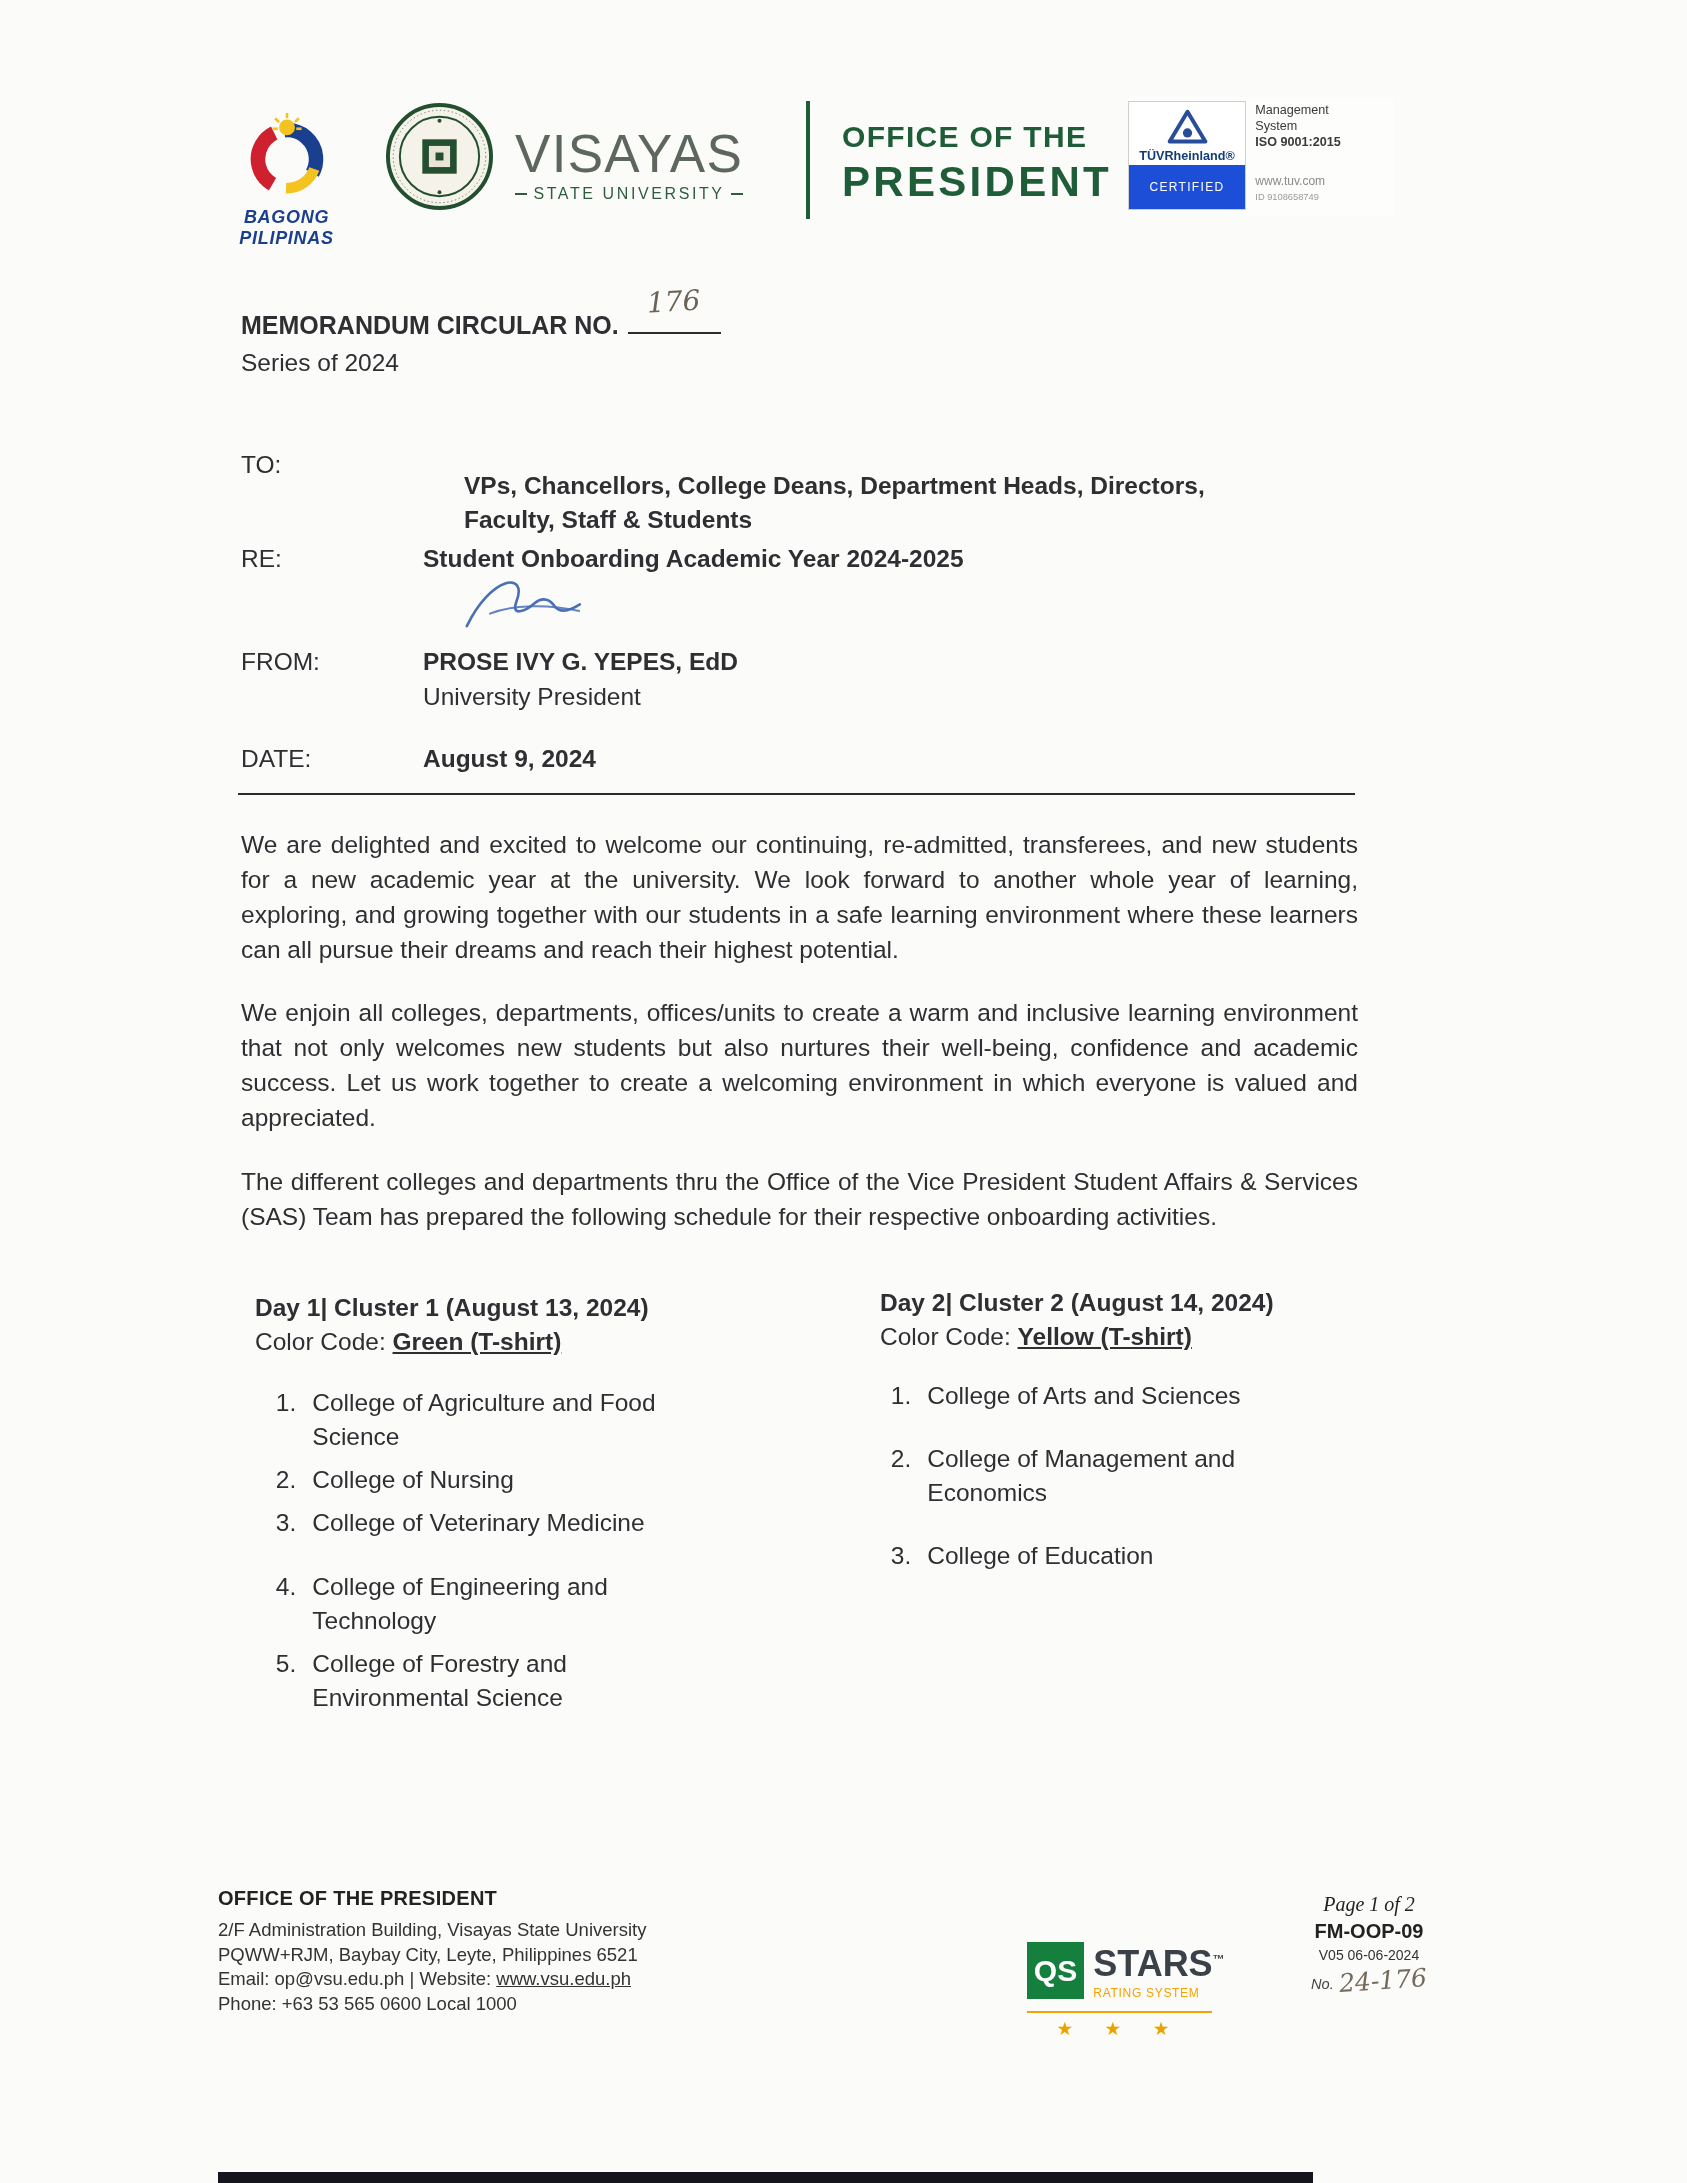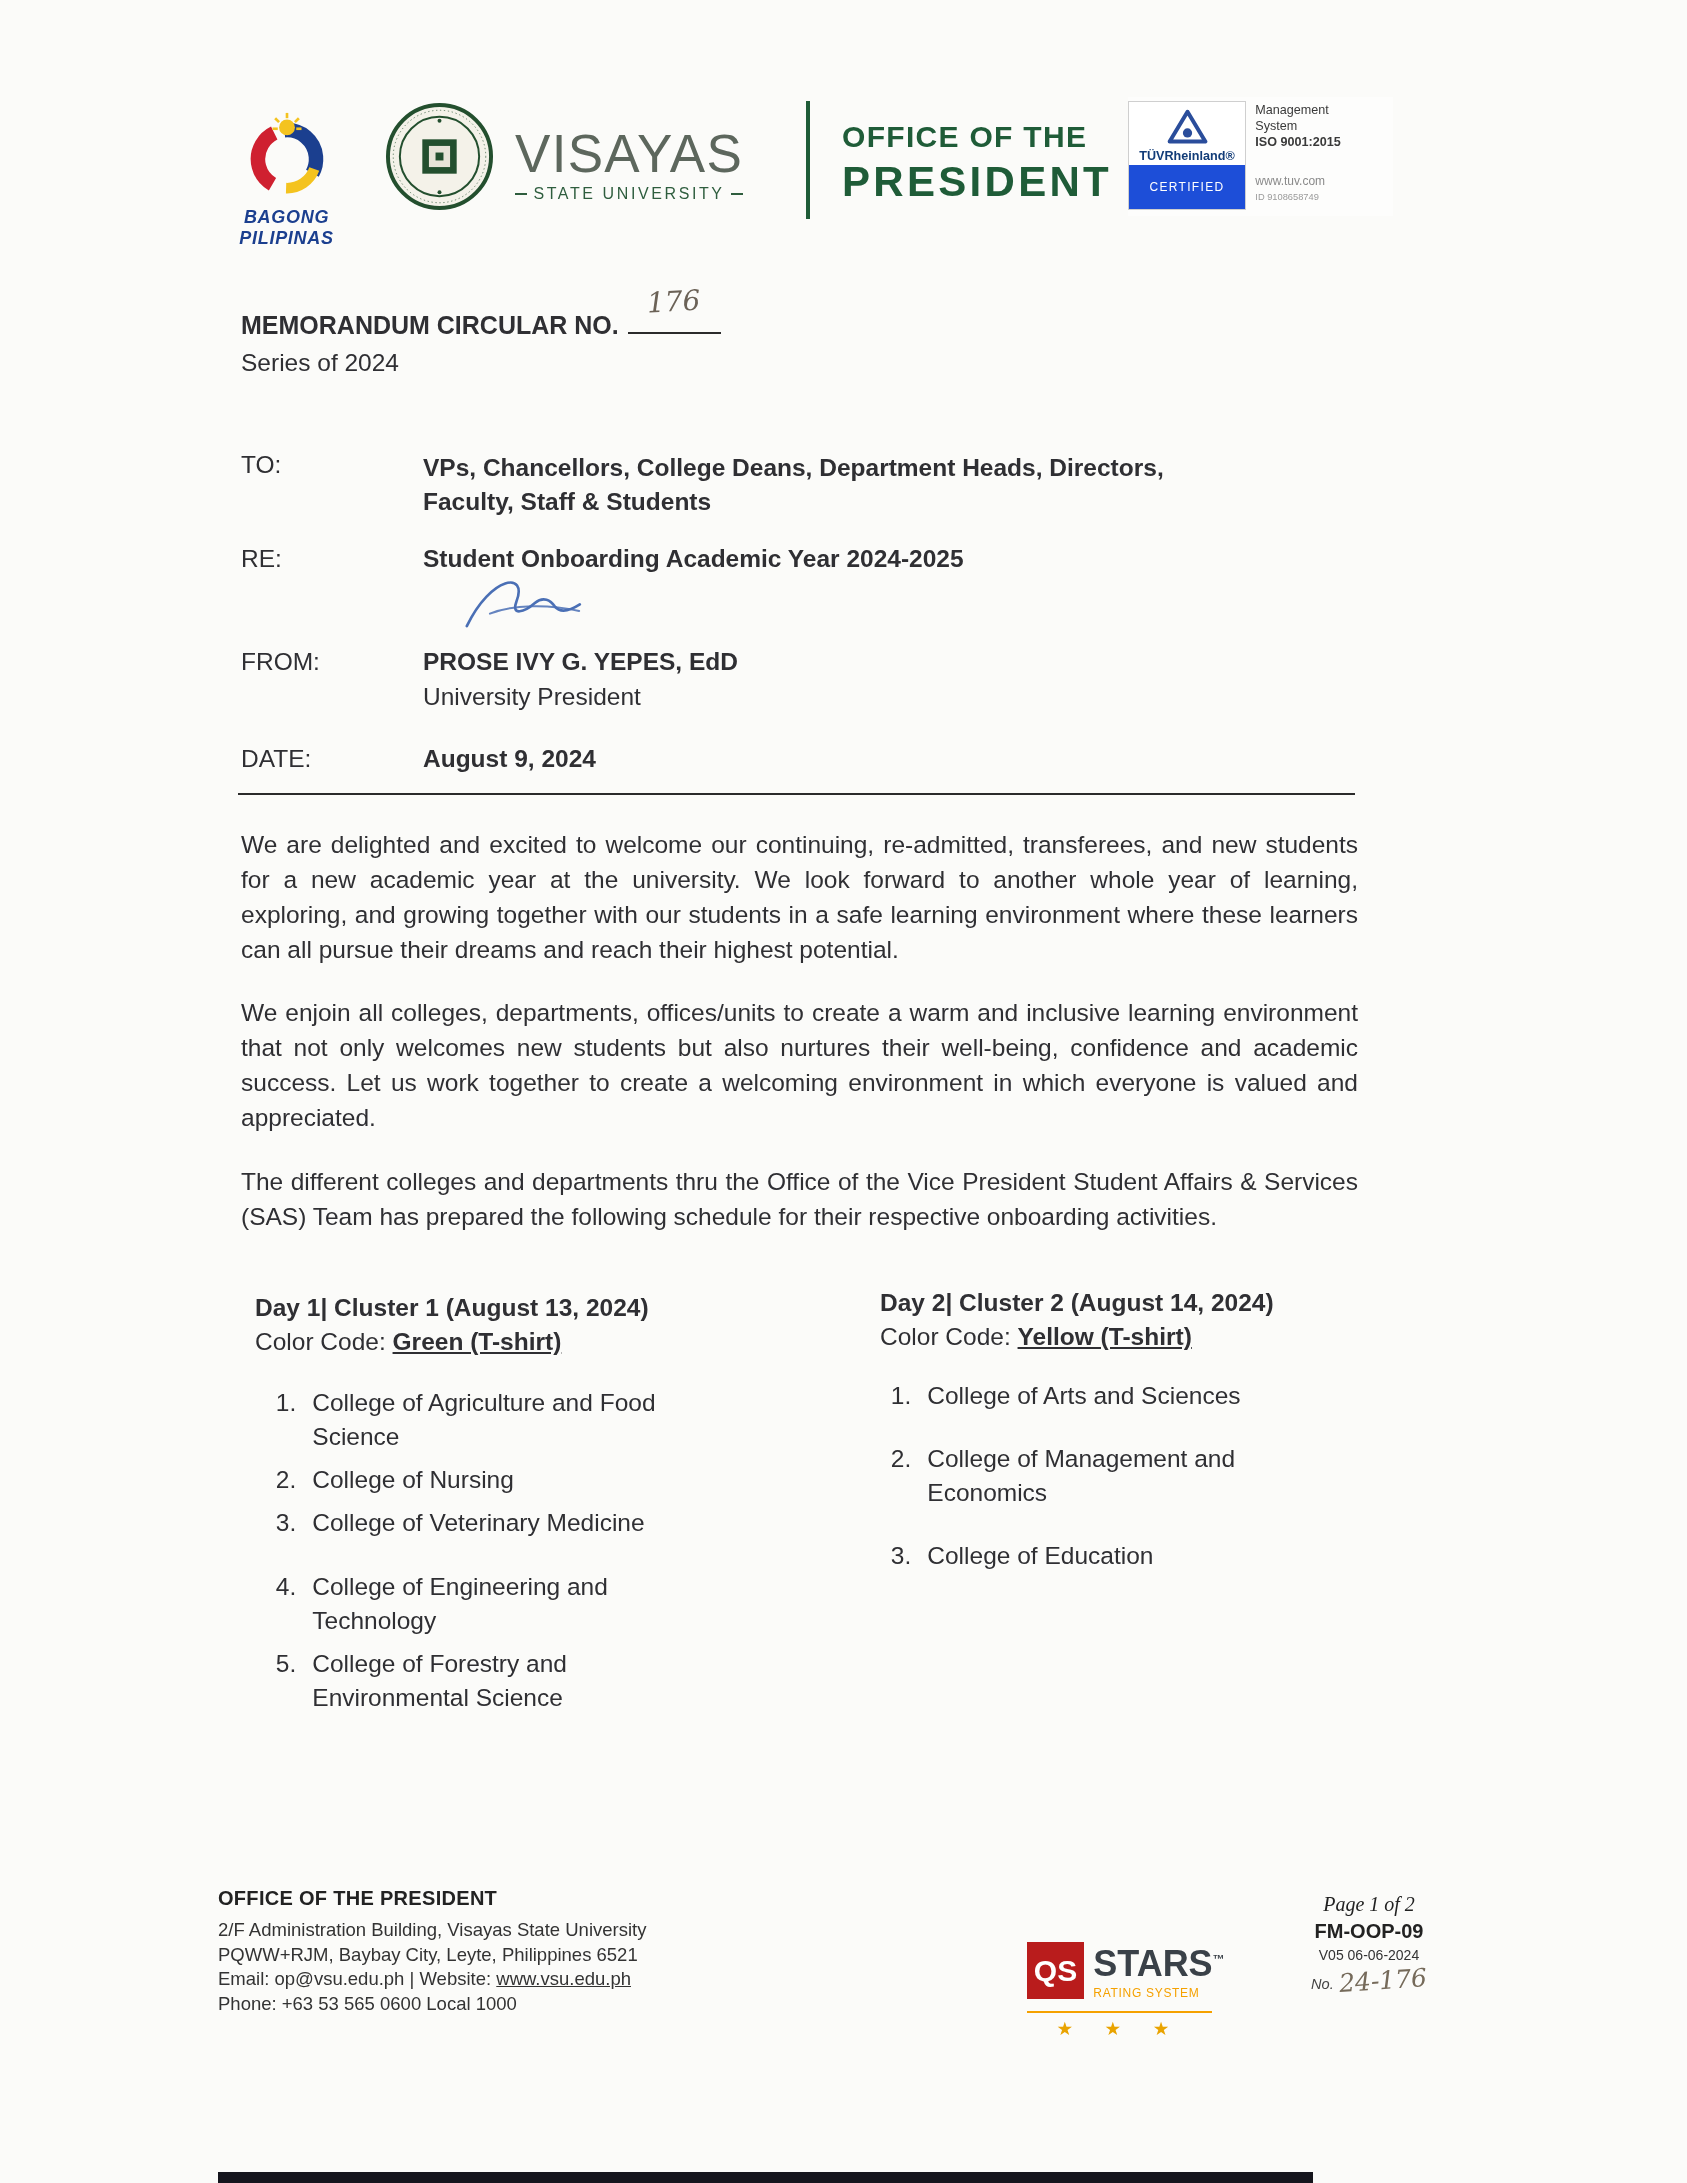--- a/index.html
+++ b/index.html
@@ -70,21 +70,21 @@
   .col-right li { margin-bottom: 29px; }
 
   
   .footer-left { position: absolute; left: 218px; top: 1887px; width: 503px; }
   .footer-left .fo { font-size: 20px; font-weight: bold; letter-spacing: 0.3px; margin-bottom: 8px; color: #222; }
   .footer-left .fl { font-size: 18.5px; line-height: 24.5px; color: #333; }
   .footer-left .website { text-decoration: underline; }
 
   .qs-logo { position: absolute; left: 1027px; top: 1942px; width: 198px; }
   .qs-row { display: flex; align-items: flex-start; gap: 9.3px; }
-  .qs-square { width: 57px; height: 57px; background: #b91c1c; color: #fff; font-weight: bold; font-size: 30px; display: flex; align-items: center; justify-content: center; }
+  .qs-square { width: 57px; height: 57px; background: #15803d; color: #fff; font-weight: bold; font-size: 30px; display: flex; align-items: center; justify-content: center; }
   .qs-right { padding-top: 4px; }
   .qs-stars { font-size: 36px; font-weight: bold; color: #3a4148; line-height: 1; }
   .qs-tm { font-size: 12px; vertical-align: super; color: #3a4148; }
   .qs-rating { font-size: 12px; color: #f5a100; letter-spacing: 0.7px; margin-top: 4px; }
   .qs-starbar { margin-top: 10.6px; width: 185px; border-top: 2px solid #f5a100; text-align: center; color: #e9a300; font-size: 18.5px; letter-spacing: 13.2px; padding-top: 5.3px; }
 
   .footer-right { position: absolute; left: 1283px; top: 1893px; width: 172px; text-align: center; }
   .fr-page { font-size: 20px; font-style: italic; font-family: "Liberation Serif", serif; color: #222; }
   .fr-form { font-size: 20px; font-weight: bold; margin-top: 4px; color: #222; }
   .fr-ver { font-size: 14px; margin-top: 4px; color: #333; }
@@ -165,21 +165,21 @@
       <div class="tid">ID 9108658749</div>
     </div>
   </div>
 
   <div class="memo-no">
     <span>MEMORANDUM CIRCULAR NO.</span><span class="blank"><span class="hand">176</span></span>
   </div>
   <div class="series">Series of 2024</div>
 
   <div class="label" style="top:451px;">TO:</div>
-  <div class="value bold lh" style="top:451px; width:794px;">
+  <div class="value bold lh" style="top:469px; width:794px;margin-left:41px;">
     <div>VPs, Chancellors, College Deans, Department Heads, Directors,</div>
     <div>Faculty, Staff &amp; Students</div>
   </div>
 
   <div class="label" style="top:545px;">RE:</div>
   <div class="value bold" style="top:545px;">Student Onboarding Academic Year 2024-2025</div>
 
   <div class="signature">
     <svg width="179" height="76" viewBox="0 0 270 115">
       <path d="M25 85 C 62 8, 118 2, 100 48 C 92 70, 112 64, 128 50 C 141 39, 152 46, 158 55 C 167 66, 182 61, 196 52" stroke="#4a6fb5" fill="none" stroke-width="4" stroke-linecap="round"></path>

